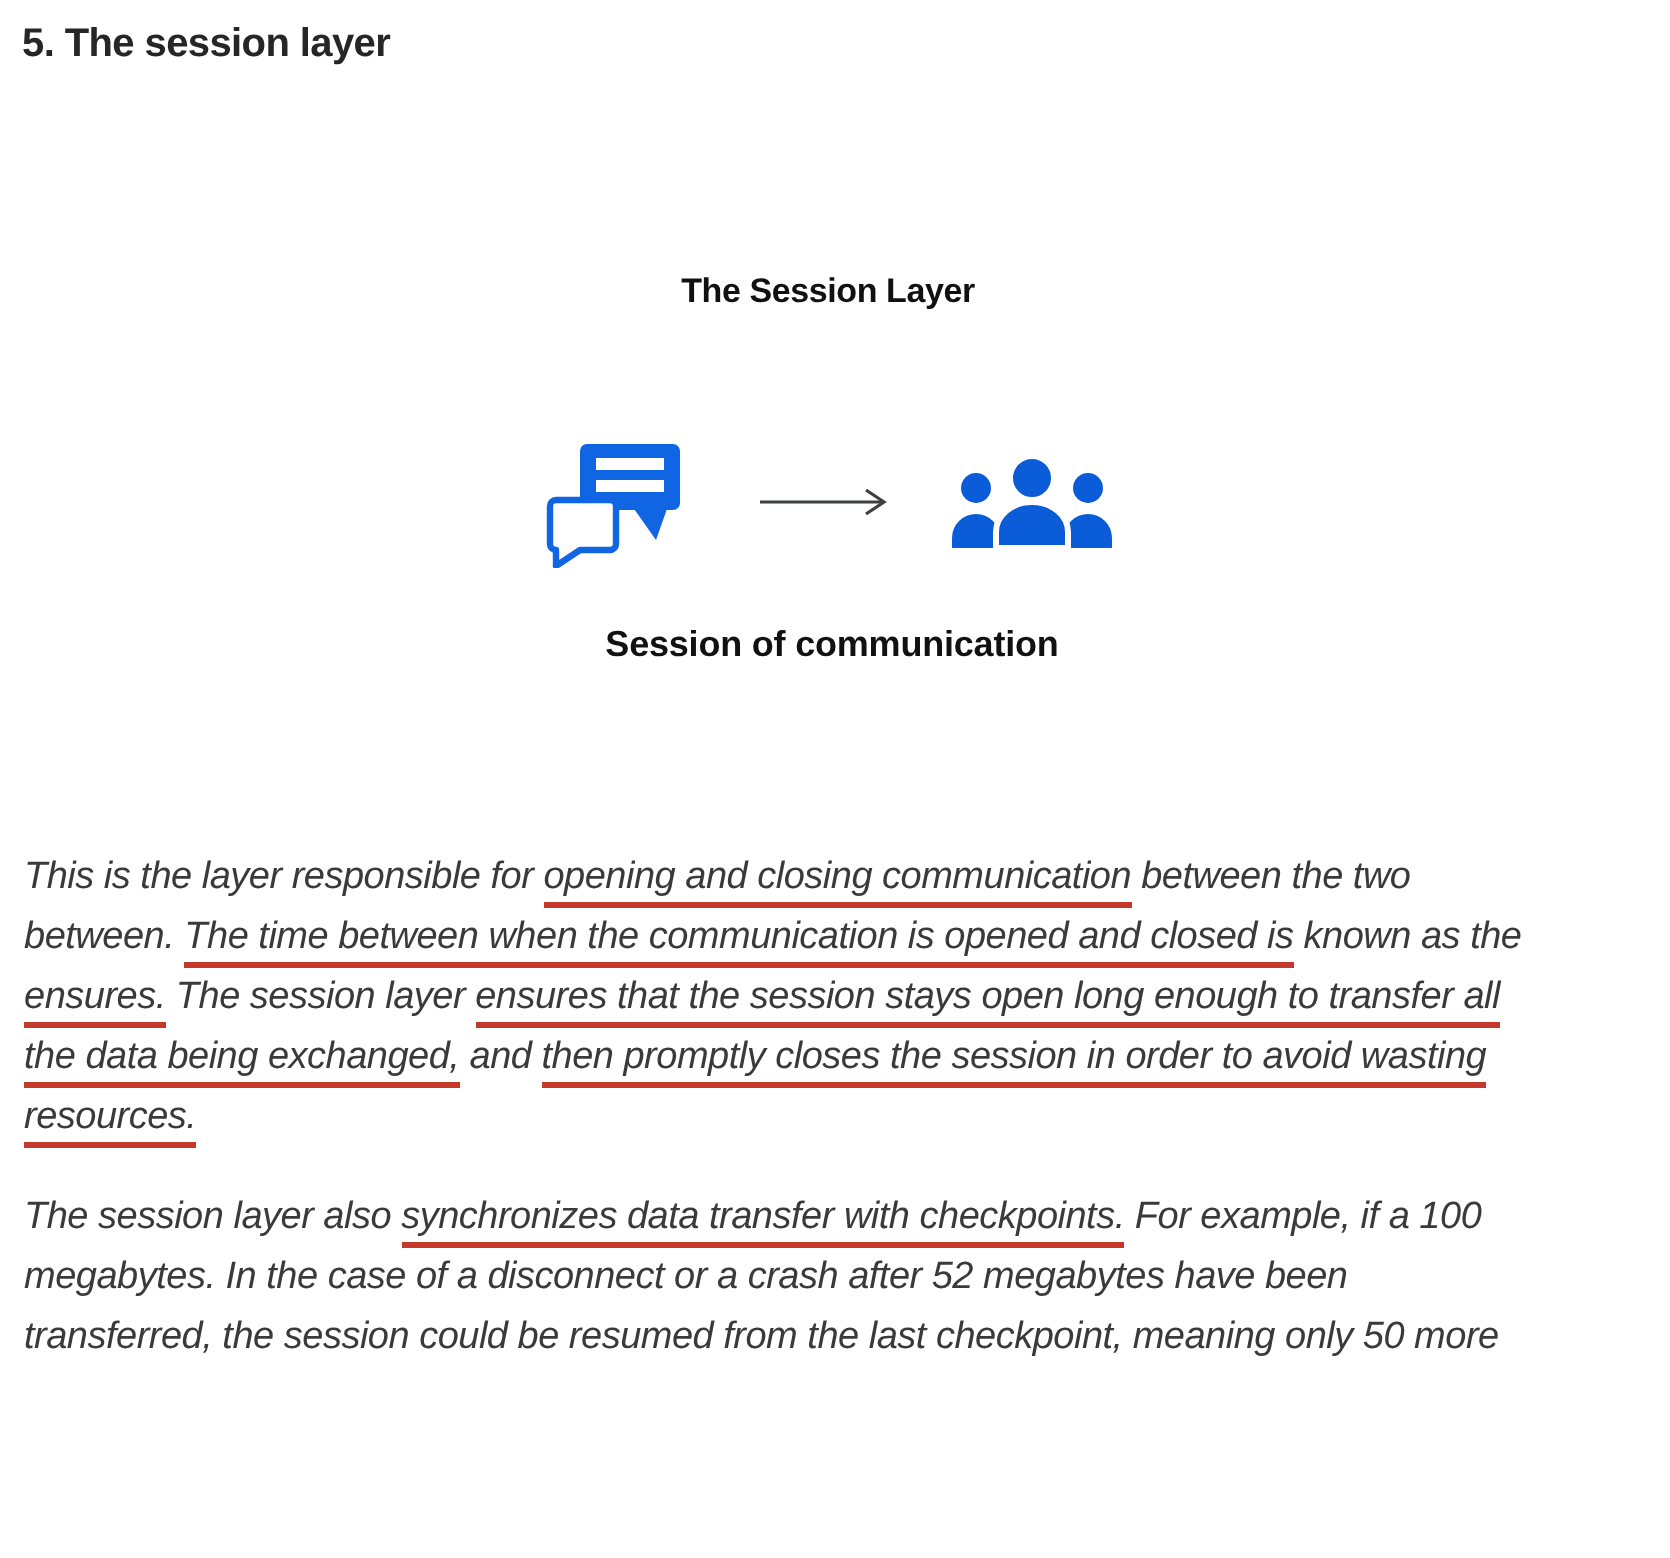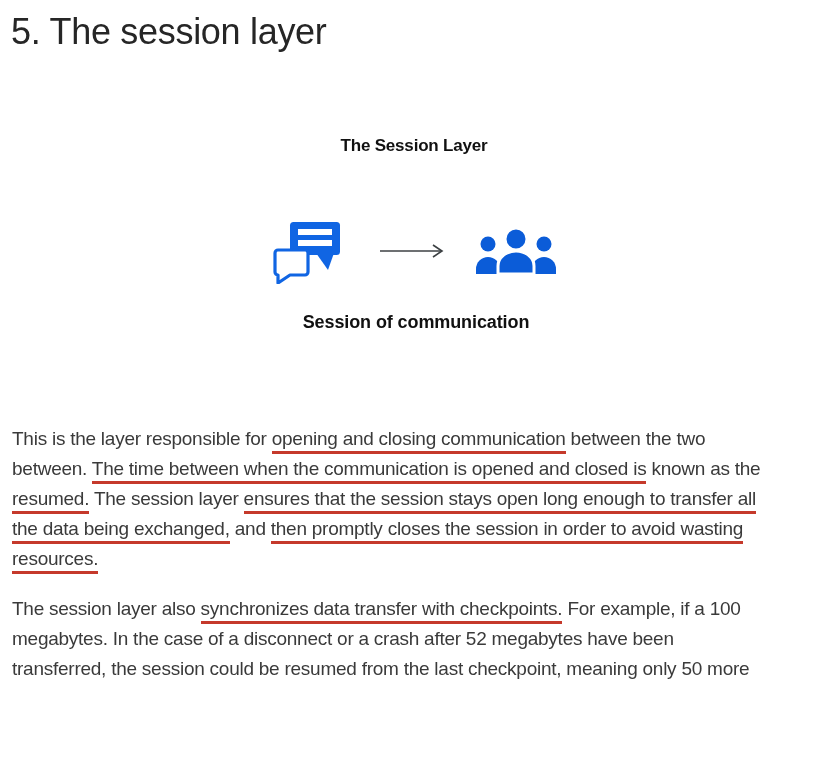--- a/index.html
+++ b/index.html
@@ -17,22 +17,22 @@
     width: 835px;
     height: 779px;
     position: relative;
     overflow: hidden;
     font-family: "Liberation Sans", "DejaVu Sans", sans-serif;
   }
   .page-heading {
     position: absolute;
     top: 11px;
     left: 11px;
-    font-size: 36px;
-    font-weight: normal;
+    font-size: 20px;
+    font-weight: bold;
     letter-spacing: -0.3px;
     color: var(--heading-color);
   }
   .fig-title {
     position: absolute;
     top: 136px;
     left: 0;
     width: 828px;
     text-align: center;
     font-size: 17px;
@@ -65,21 +65,21 @@
     position: absolute;
     top: 424px;
     left: 12px;
     width: 812px;
     color: var(--body-color);
     font-size: 19px;
     letter-spacing: -0.25px;
   }
   .paragraph { margin-bottom: 20px; }
   .line { line-height: 30px; white-space: pre; }
-  .seg { white-space: pre; }
+  .seg { white-space: pre; font-style: italic; }
   .underline-red {
     border-bottom: 3px solid var(--red);
     padding-bottom: 2px;
   }
   .icon-box { display: block; }
 </style>
 </head>
 <body>
 
 <h1 class="page-heading">5. The session layer</h1>
@@ -111,21 +111,21 @@
   </svg>
 
 </div>
 
 <div class="fig-caption">Session of communication</div>
 
 <div class="content">
   <div class="paragraph">
       <div class="line"><span class="seg">This is the layer responsible for </span><span class="seg underline-red">opening and closing communication</span><span class="seg"> between the two</span></div>
       <div class="line"><span class="seg">between. </span><span class="seg underline-red">The time between when the communication is opened and closed is</span><span class="seg"> known as the</span></div>
-      <div class="line"><span class="seg underline-red">resumed.</span><span class="seg"> The session layer </span><span class="seg underline-red">ensures that the session stays open long enough to transfer all</span></div>
+      <div class="line"><span class="seg underline-red">ensures.</span><span class="seg"> The session layer </span><span class="seg underline-red">ensures that the session stays open long enough to transfer all</span></div>
       <div class="line"><span class="seg underline-red">the data being exchanged,</span><span class="seg"> and </span><span class="seg underline-red">then promptly closes the session in order to avoid wasting</span></div>
       <div class="line"><span class="seg underline-red">resources.</span></div>
     </div>
   <div class="paragraph">
       <div class="line"><span class="seg">The session layer also </span><span class="seg underline-red">synchronizes data transfer with checkpoints.</span><span class="seg"> For example, if a 100</span></div>
       <div class="line"><span class="seg">megabytes. In the case of a disconnect or a crash after 52 megabytes have been</span></div>
       <div class="line"><span class="seg">transferred, the session could be resumed from the last checkpoint, meaning only 50 more</span></div>
     </div>
 </div>
 

